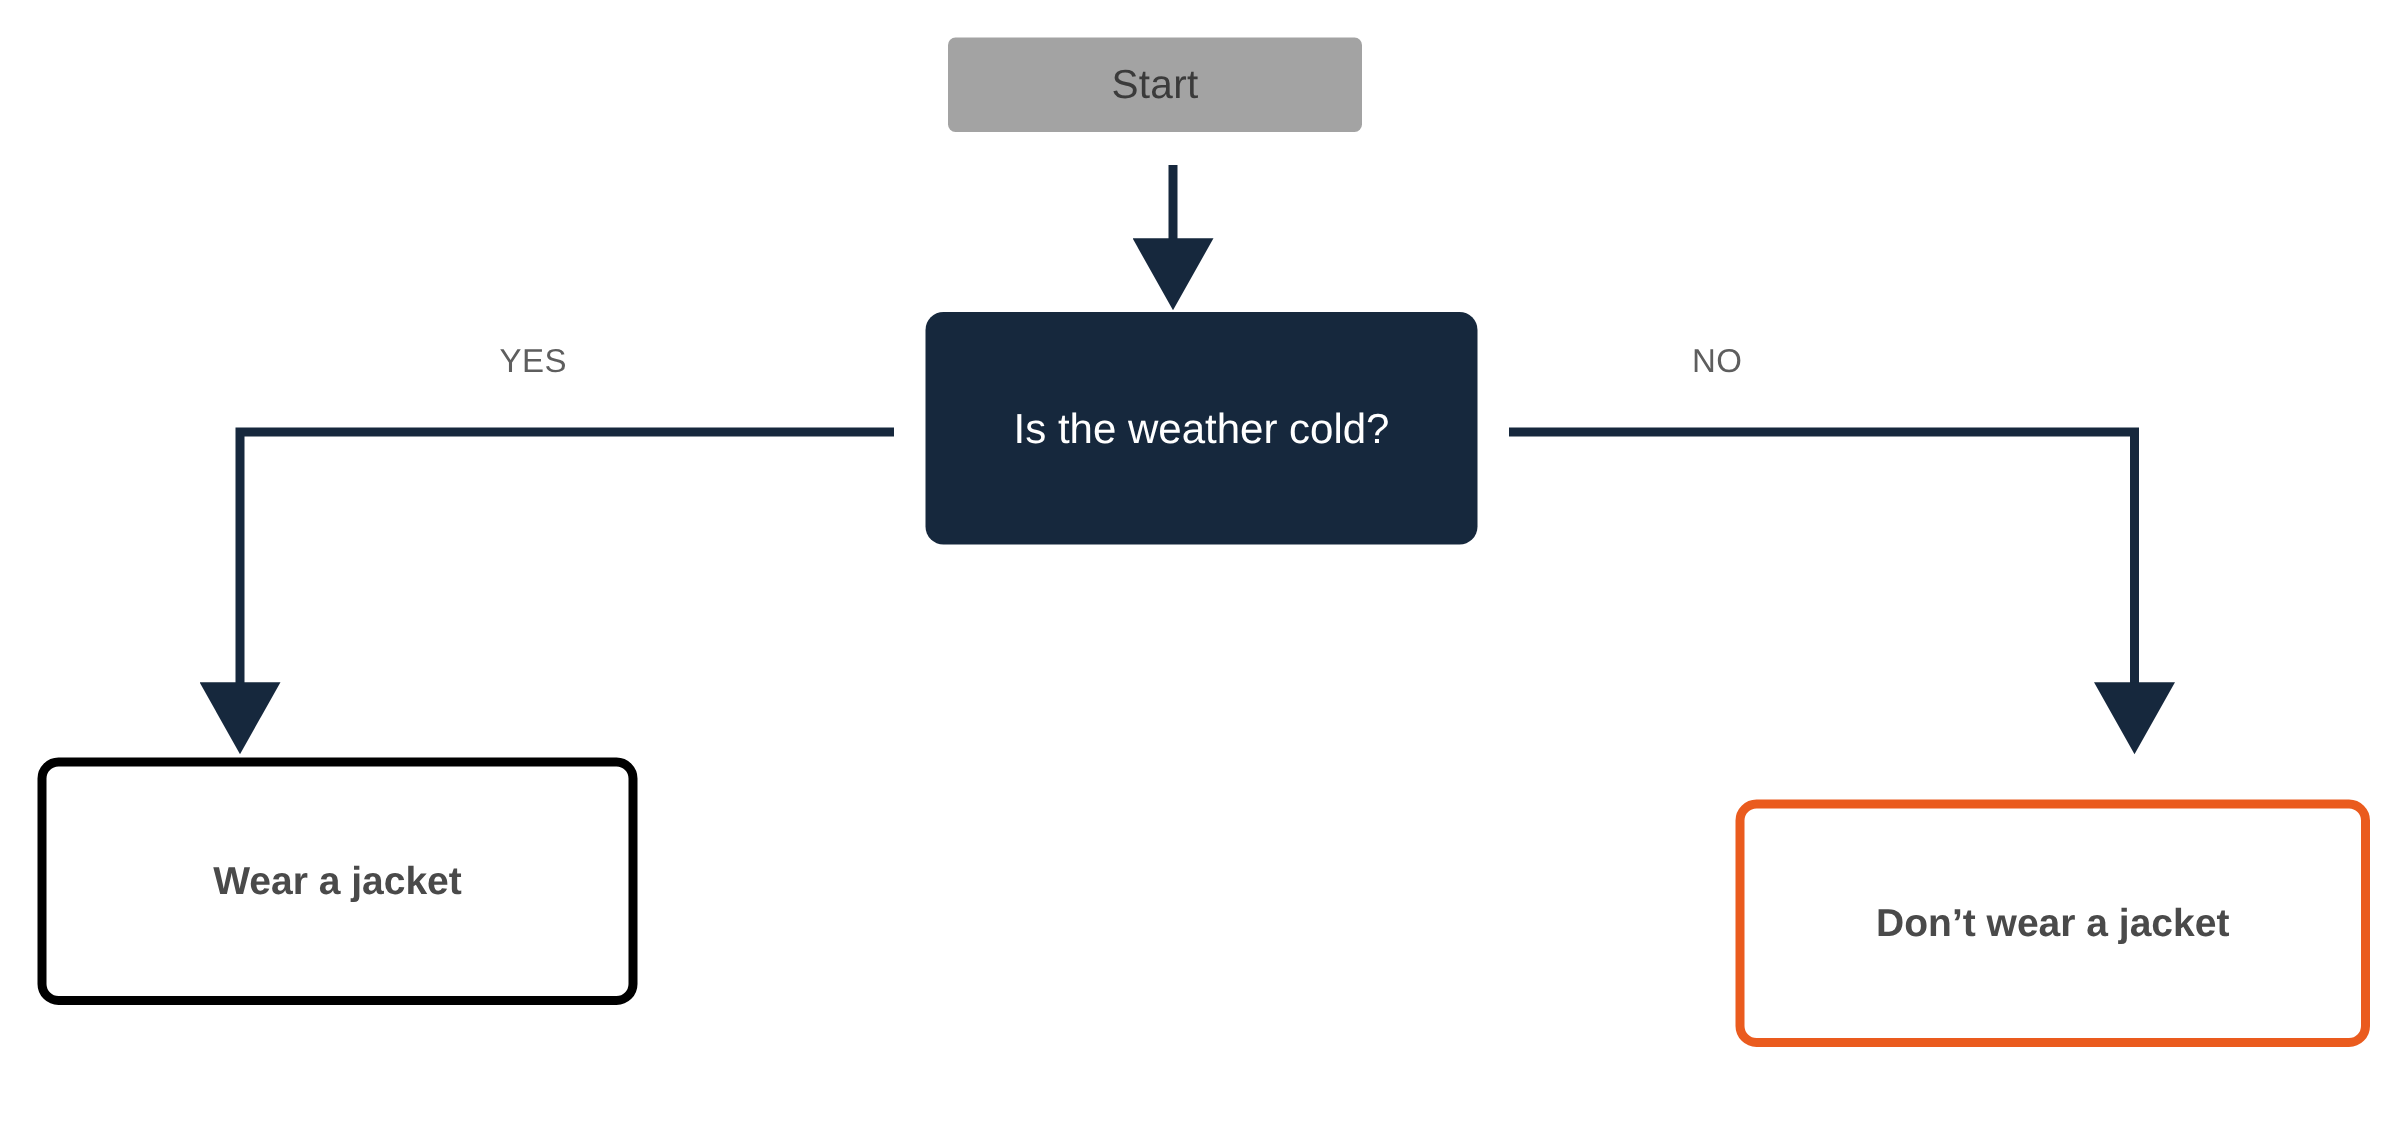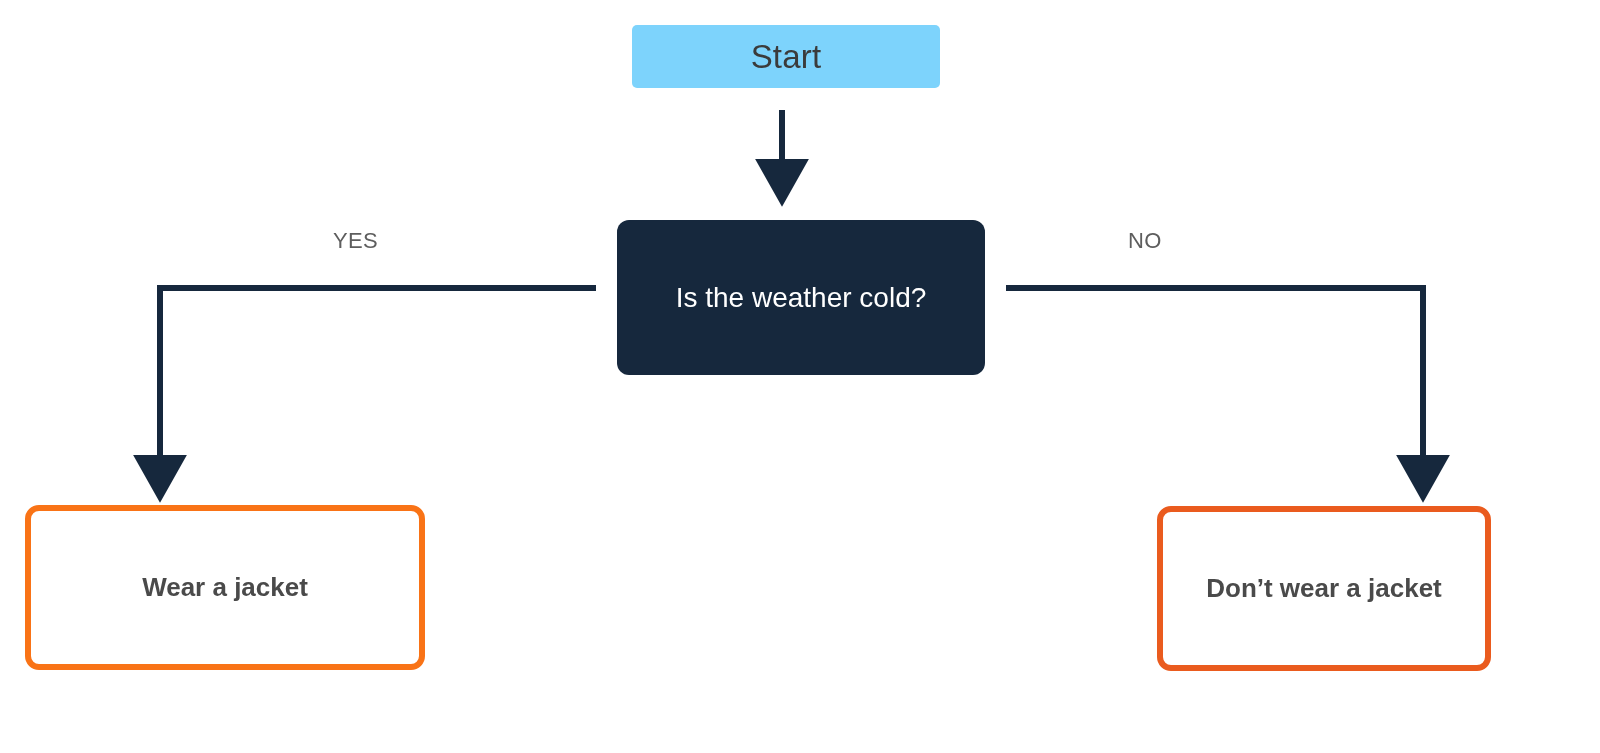--- a/index.html
+++ b/index.html
@@ -36,62 +36,61 @@
     box-sizing: border-box;
     display: flex;
     align-items: center;
     justify-content: center;
     text-align: center;
   }
   
   .node-start {
     left: 632px;
     top: 25px;
-    width: 308px;
+    width: 276px;
     height: 63px;
-    background: #7dd3fc;
+    background: #a3a3a3;
     border-radius: 5px;
     color: #3b3b3b;
-    font-size: 33px;
+    font-size: 27px;
     font-weight: 400;
     letter-spacing: 0.2px;
   }
   
   .node-decision {
     left: 617px;
     top: 208px;
     width: 368px;
     height: 155px;
     background: #16283d;
     border-radius: 12px;
     color: #ffffff;
     font-size: 28px;
     font-weight: 400;
-    margin-top: 12px;
   }
   
   .node-outcome {
     background: #ffffff;
     border-radius: 14px;
     color: #4a4a4a;
     font-size: 26px;
     font-weight: 700;
   }
   .node-outcome-yes {
     left: 25px;
     top: 505px;
     width: 400px;
     height: 165px;
-    border: 6px solid #f97316;
+    border: 6px solid #000000;
     text-align: center;
   }
   .node-outcome-no {
     left: 1157px;
-    top: 506px;
-    width: 334px;
+    top: 533px;
+    width: 423px;
     height: 165px;
     border: 6px solid #ea5b1e;
   }
   .edge-label {
     position: absolute;
     color: #5e5e5e;
     font-size: 22px;
     font-weight: 400;
     letter-spacing: 0.3px;
     white-space: nowrap;

